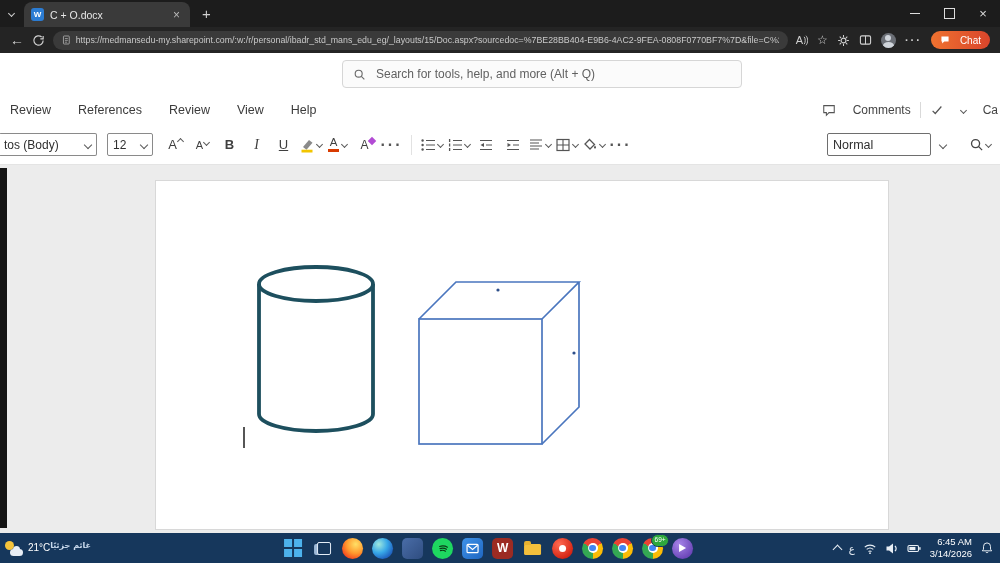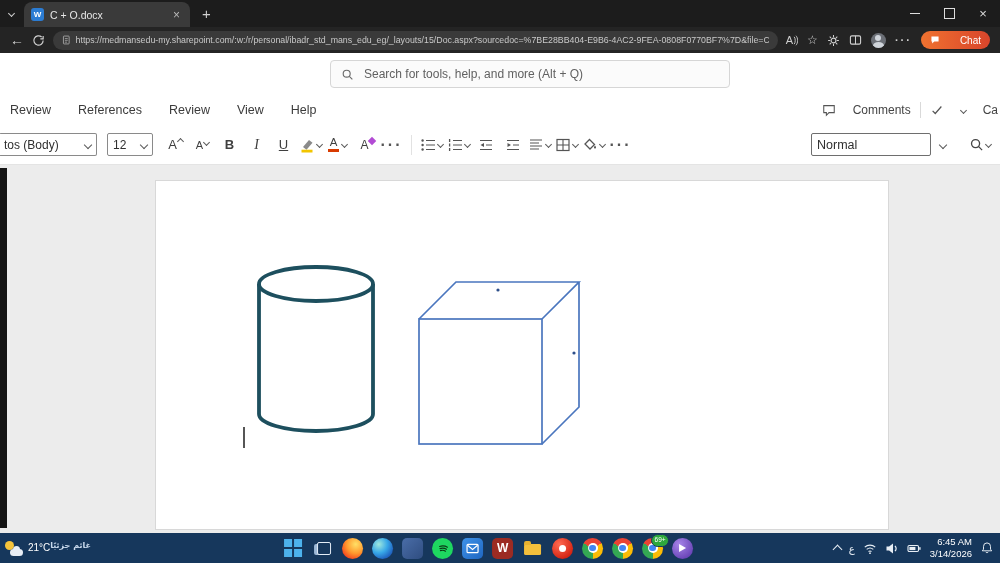--- a/index.html
+++ b/index.html
@@ -22,43 +22,43 @@
   
   .addressbar{position:absolute;top:27px;left:0;right:0;height:26px;background:#242424;display:flex;align-items:center;gap:8px;padding:0 10px;}
   .navglyph{color:#d6d6d6;font-size:14px;line-height:1;}
   .urlbar{flex:1;height:19px;background:#3a3a3a;border-radius:10px;display:flex;align-items:center;gap:5px;padding:0 9px;overflow:hidden;}
   .urltext{font-size:8.8px;color:#c9c9c9;white-space:nowrap;overflow:hidden;}
   .abicons{display:flex;align-items:center;gap:9px;}
   .abico{color:#d0d0d0;font-size:11px;display:flex;align-items:center;}
   .avatar{width:15px;height:15px;border-radius:50%;background:#6b6f76;position:relative;overflow:hidden;}
   .avatar::before{content:"";position:absolute;left:4.5px;top:2.5px;width:6px;height:6px;border-radius:50%;background:#cfd4da;}
   .avatar::after{content:"";position:absolute;left:2px;top:9px;width:11px;height:7px;border-radius:50%;background:#cfd4da;}
-  .chatbtn{height:18px;border-radius:9px;padding:0 9px;display:flex;align-items:center;gap:20px;
+  .chatbtn{height:18px;border-radius:9px;padding:0 9px;display:flex;align-items:center;gap:10px;
            background:linear-gradient(90deg,#ef7230,var(--chat-accent,#d9452b));color:#fff;font-size:10px;}
   
-  .wordheader{position:absolute;top:53px;left:0;right:0;height:42px;background:#fff;}
+  .wordheader{position:absolute;top:53px;left:12px;right:0;height:42px;background:#fff;}
   .appsearch{position:absolute;left:330px;top:7px;width:400px;height:28px;border:1px solid #d6d6d6;border-radius:4px;
              background:#fbfbfb;display:flex;align-items:center;gap:8px;padding:0 10px;box-sizing:border-box;}
   .appsearch input{border:none;outline:none;background:transparent;flex:1;font-size:12px;color:#444;
                    font-family:"Liberation Sans",sans-serif;}
   .appsearch input::placeholder{color:#616161;opacity:1;}
   
   .menubar{position:absolute;top:95px;left:0;right:0;height:30px;background:#fff;display:flex;align-items:center;
            gap:27px;padding-left:10px;font-size:12.5px;color:#3b3b3b;}
   .menuright{position:absolute;right:0;top:0;height:100%;display:flex;align-items:center;gap:9px;padding-right:2px;background:#fff;}
   .menubtn{display:flex;align-items:center;gap:17px;font-size:12px;color:#444;}
   .vdiv{width:1px;height:16px;background:#d9d9d9;}
   
   .toolbar{position:absolute;top:125px;left:0;right:0;height:40px;background:#fff;border-bottom:1px solid #e4e4e4;
            display:flex;align-items:center;gap:2px;box-sizing:border-box;}
   .combo{height:23px;border:1px solid #8a8a8a;border-radius:2px;display:flex;align-items:center;
          padding:0 5px;font-size:12px;color:#2f2f2f;box-sizing:border-box;background:#fff;}
   .fontcombo{width:98px;margin-left:-1px;border-left:none;align-items:center;}
   .sizecombo{width:46px;margin-left:8px;}
-  .stylecombo{width:120px;border-width:1.5px;border-color:#6e6e6e;font-size:12.5px;}
+  .stylecombo{width:104px;border-width:1.5px;border-color:#6e6e6e;font-size:12.5px;}
   .tbtn{min-width:25px;height:26px;display:flex;align-items:center;justify-content:center;color:#3f3f3f;border-radius:3px;}
   .tsep{width:1px;height:20px;background:#e2e2e2;margin:0 5px;}
   .chev{display:inline-block;width:5px;height:5px;border-right:1.3px solid #5a5a5a;border-bottom:1.3px solid #5a5a5a;
         transform:rotate(45deg);flex:none;}
   .chev.up{transform:rotate(-135deg);}
   .chev.lt{border-color:#cfcfcf;}
   .chev.sm{width:4px;height:4px;}
   .cb{margin-left:auto;}
   .glyphA{font-size:13px;}
   .boldB{font-weight:800;font-size:13px;}

